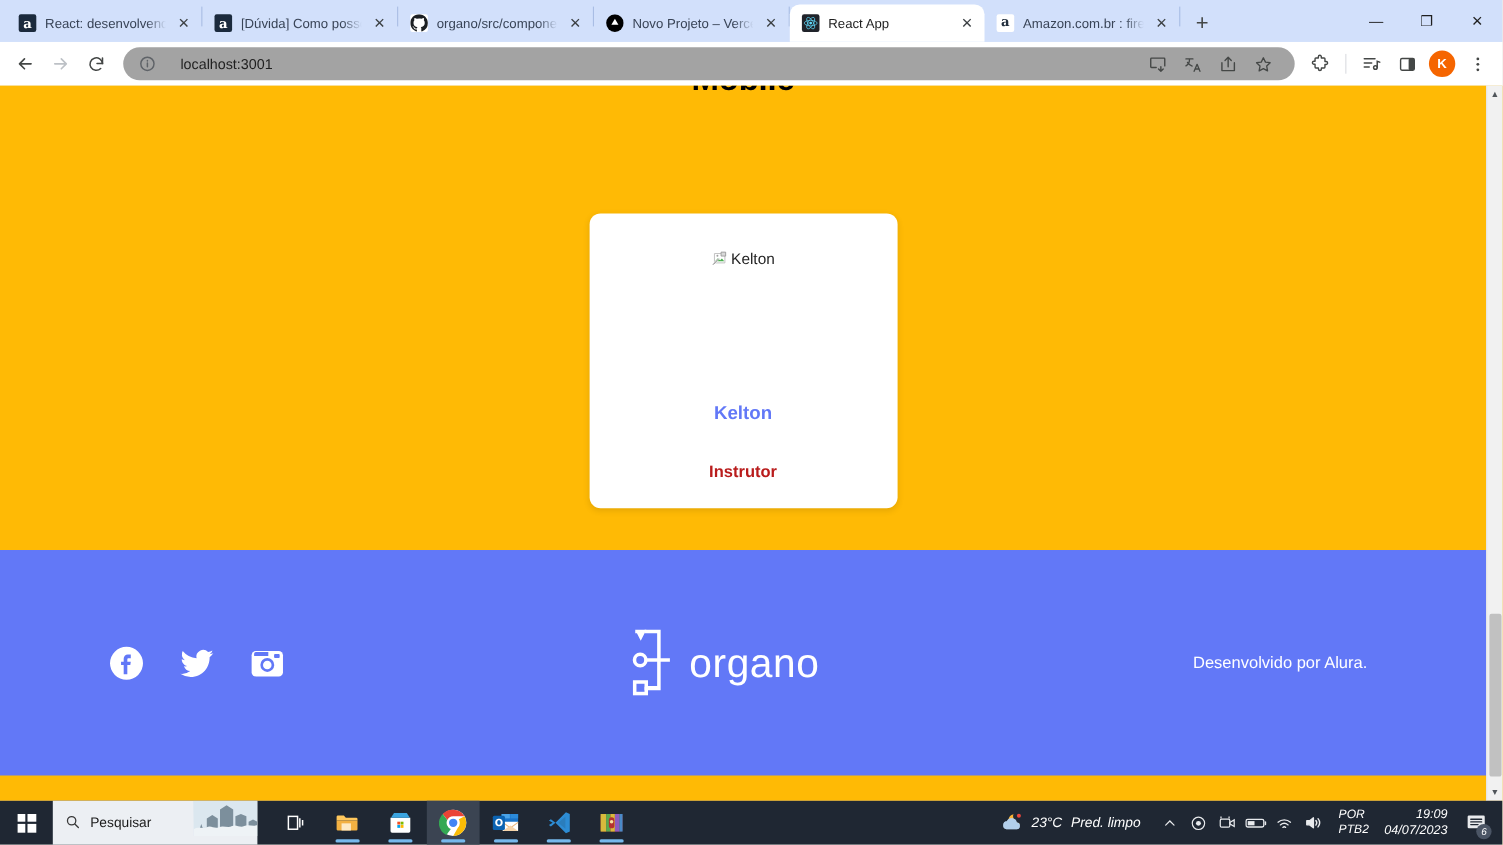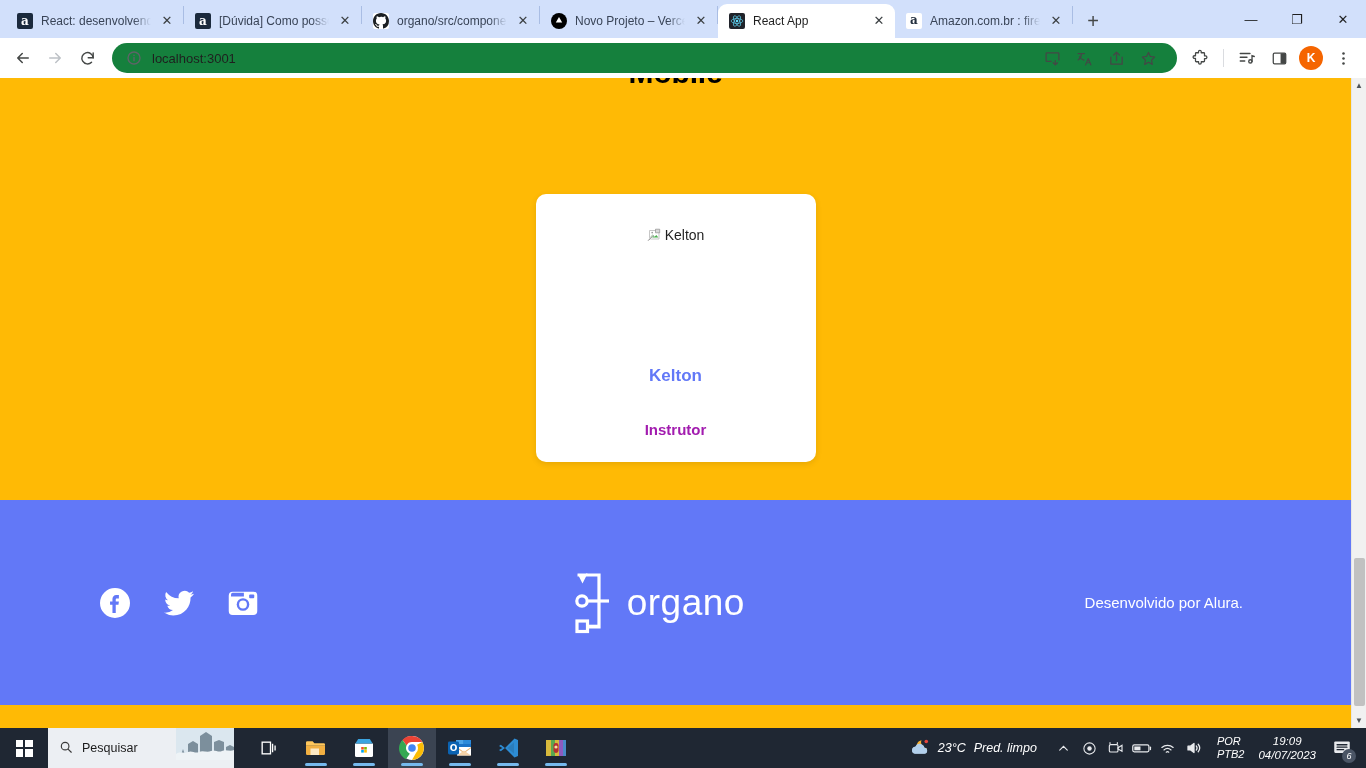--- a/index.html
+++ b/index.html
@@ -59,22 +59,22 @@
   .wincontrols { position: absolute; right: 0; top: 0; height: 38px; display: flex; align-items: center; }
   .wc { width: 46px; height: 38px; display: flex; align-items: center; justify-content: center;
         font-size: 13px; color: #1f1f1f; }
 
   
   .toolbar { height: 40px; background: #fff; display: flex; align-items: center; padding: 0 8px; gap: 2px; }
   .tbtn { width: 30px; height: 30px; border-radius: 50%; display: flex; align-items: center;
           justify-content: center; color: #444746; flex: 0 0 auto; }
   .tbtn.disabled { color: #bdc1c6; }
   .omnibox {
-    flex: 1 1 auto; height: 30px; background: #15803d; border-radius: 15px;
-    display: flex; align-items: center; gap: 10px; padding: 0 14px; margin: 0 6px 0 8px;
+    flex: 1 1 auto; height: 30px; background: #a3a3a3; border-radius: 15px;
+    display: flex; align-items: center; gap: 22px; padding: 0 14px; margin: 0 6px 0 8px;
     font-size: 13px; color: #1f1f1f; min-width: 0;
   }
   .omnibox .site-info { width: 16px; height: 16px; flex: 0 0 16px; color: #5f6368; }
   .omni-right { display: flex; align-items: center; gap: 2px; margin-left: auto; }
   .tb-divider { width: 1px; height: 18px; background: #dadce0; margin: 0 6px; }
   .avatar { width: 24px; height: 24px; border-radius: 50%; background: #f56500; color: #fff;
             font-size: 12px; font-weight: 700; display: flex; align-items: center; justify-content: center; }
 
   
   .viewport { position: relative; width: 1366px; height: 650px; overflow: hidden; background: #ffba05; }
@@ -88,21 +88,21 @@
   .cards-row { display: flex; justify-content: center; padding: 104px 0 38px; }
   .card {
     width: 280px; background: #fff; border-radius: 10px;
     box-shadow: 0 2px 6px rgba(0,0,0,0.10);
     padding: 0 0 24px; text-align: center; overflow: hidden;
   }
   .card-photo-area { height: 120px; display: flex; align-items: flex-start; justify-content: center; padding-top: 33px; }
   .broken-img { display: inline-flex; align-items: center; gap: 2px; font-size: 14px; color: #1f1f1f; }
   .broken-glyph { width: 16px; height: 16px; position: relative; flex: 0 0 16px; }
   .card-name { font-size: 17px; font-weight: 700; color: #6278f7; margin-top: 52px; }
-  .card-role { font-size: 15px; font-weight: 700; color: #a21caf; margin-top: 35px; }
+  .card-role { font-size: 15px; font-weight: 700; color: #b91c1c; margin-top: 35px; }
 
   .footer {
     background: #6278f7; height: 205px; width: 1351px;
     display: flex; align-items: center; justify-content: space-between;
     padding: 0 108px 0 97px;
   }
   .socials { display: flex; align-items: center; gap: 28px; }
   .social { width: 36px; height: 36px; color: #fff; }
   .brand { display: flex; align-items: center; gap: 14px; margin-left: -30px; }
   .brand-word { font-size: 37px; color: #fff; font-weight: 400; letter-spacing: 0.5px; }
@@ -127,21 +127,21 @@
                   background: linear-gradient(#cfe0ea, #e9eef2); }
   .tbicons { display: flex; align-items: center; gap: 0; margin-left: 10px; }
   .tbicon { width: 48px; height: 40px; display: flex; align-items: center; justify-content: center; position: relative; }
   .tbicon.active { background: #3b4452; }
   .tbicon .underline { position: absolute; bottom: 2px; left: 13px; width: 22px; height: 3px;
                        background: #76b9ed; border-radius: 2px; }
   .tray { margin-left: auto; display: flex; align-items: center; gap: 0; padding-right: 6px; font-style: italic; }
   .weather { display: flex; align-items: center; gap: 8px; font-size: 12.5px; padding: 0 14px 0 6px; }
   .tray-ico { width: 26px; height: 40px; display: flex; align-items: center; justify-content: center; color: #e8eaed; }
   .lang { font-size: 11px; line-height: 13px; text-align: left; padding: 0 10px; }
-  .clock { font-size: 11.5px; line-height: 14px; text-align: center; padding: 0 8px 0 4px; }
+  .clock { font-size: 11.5px; line-height: 14px; text-align: right; padding: 0 8px 0 4px; }
   .notif { width: 36px; height: 40px; display: flex; align-items: center; justify-content: center; position: relative; }
   .notif-badge { position: absolute; right: 4px; bottom: 5px; width: 14px; height: 14px; border-radius: 50%;
                  background: #4b5565; color: #fff; font-size: 9px; display: flex; align-items: center; justify-content: center; }
 </style>
 </head>
 <body>
 
 <div class="screen">
 
   <div class="browser">

